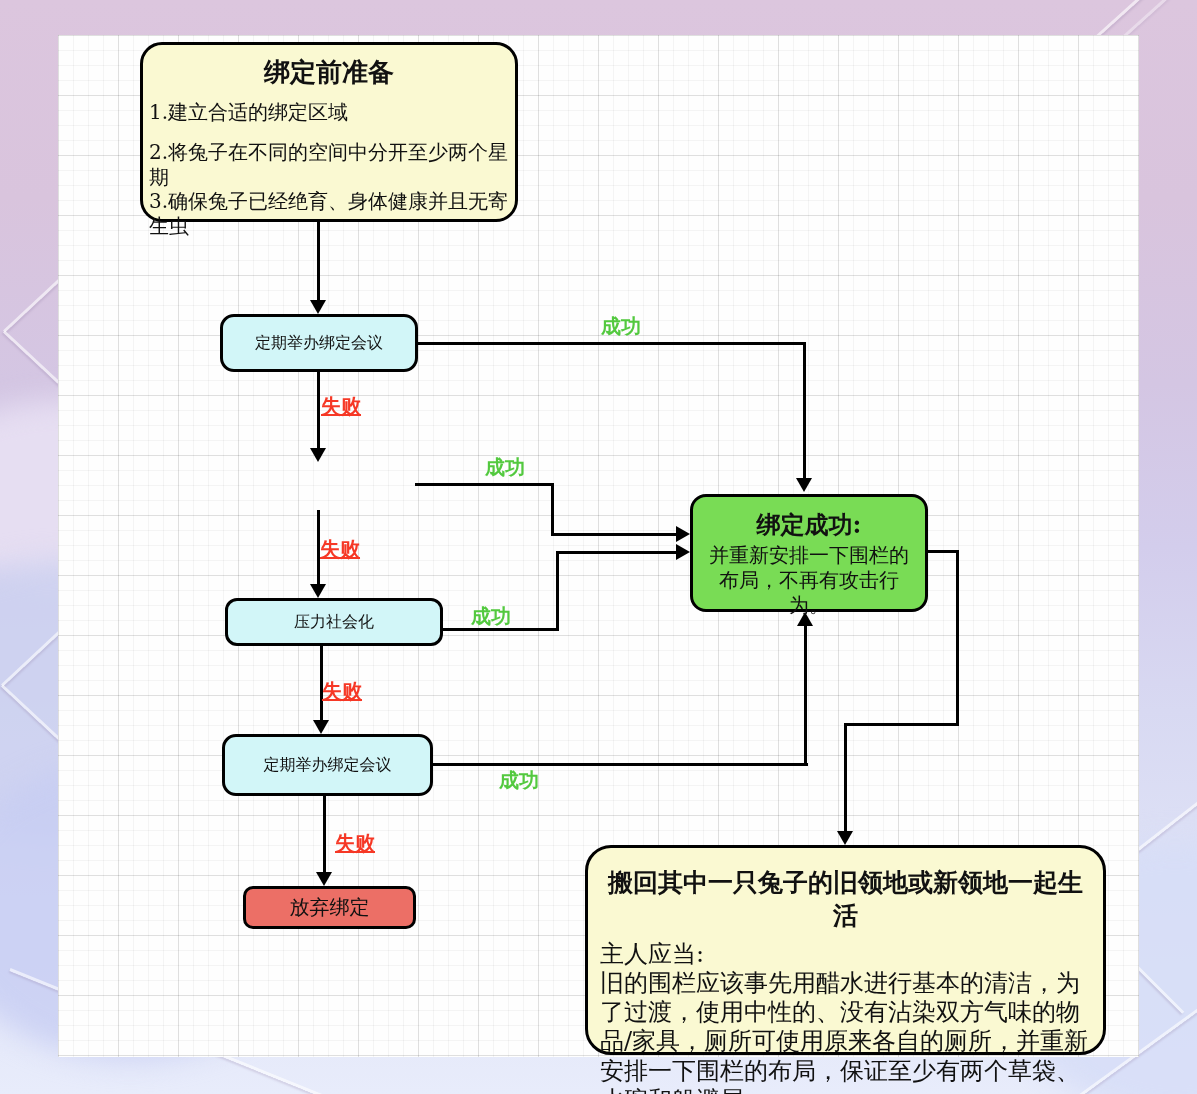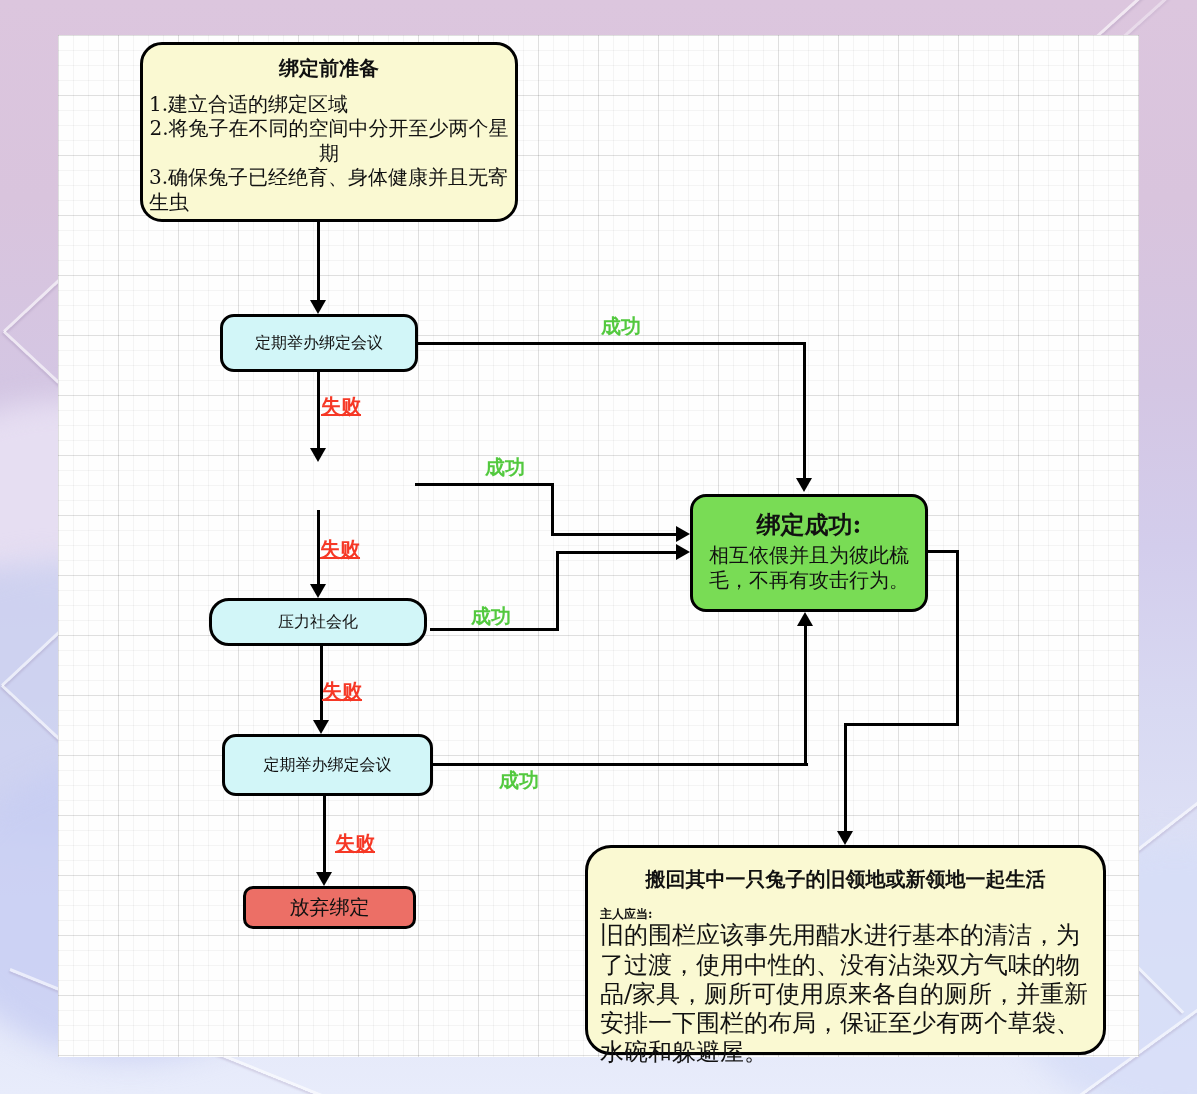--- a/index.html
+++ b/index.html
@@ -20,34 +20,34 @@
       linear-gradient(to right, rgba(0,0,0,0.085) 1px, transparent 1px),
       linear-gradient(to bottom, rgba(0,0,0,0.085) 1px, transparent 1px),
       linear-gradient(to right, rgba(0,0,0,0.04) 1px, transparent 1px),
       linear-gradient(to bottom, rgba(0,0,0,0.04) 1px, transparent 1px);
     background-size:60px 60px,60px 60px,15px 15px,15px 15px;
   }
   
   .node{position:absolute;box-sizing:border-box;border:3px solid #000;color:#111;}
   .node-center{display:flex;align-items:center;justify-content:center;text-align:center;}
   .prep{left:140px;top:42px;width:378px;height:180px;border-radius:22px;background:#faf9d2;padding:6px 6px 0 6px;}
-  .prep .node-title{font-size:20px;font-weight:bold;text-align:center;margin-top:4px;}
+  .prep .node-title{font-size:26px;font-weight:bold;text-align:center;margin-top:4px;}
   .prep .node-body{font-size:20px;line-height:1.22;text-align:left;margin-top:10px;}
   .step{background:#d2f6f8;font-size:16px;}
   .meeting{left:220px;top:314px;width:198px;height:58px;border-radius:14px;}
   .fence{left:221px;top:462px;width:196px;height:48px;border-radius:12px;}
-  .stress{left:209px;top:598px;width:218px;height:48px;border-radius:20px;}
+  .stress{left:225px;top:598px;width:218px;height:48px;border-radius:12px;}
   .anesthesia{left:222px;top:734px;width:211px;height:62px;border-radius:14px;}
   .giveup{left:243px;top:886px;width:173px;height:43px;border-radius:10px;background:#ec6f66;font-size:20px;}
   .success{left:690px;top:494px;width:238px;height:118px;border-radius:16px;background:#79dc55;padding:8px 8px 0 8px;}
   .success .node-title{font-size:24px;font-weight:bold;text-align:center;margin-top:4px;}
   .success .node-body{font-size:20px;line-height:1.25;text-align:center;margin-top:2px;}
   .relocate{left:585px;top:845px;width:521px;height:210px;border-radius:26px;background:#faf9d2;padding:12px 12px 0 12px;}
-  .relocate .node-title{font-size:20px;font-weight:bold;text-align:center;margin-top:6px;}
-  .relocate .node-lead{font-size:12px;line-height:1.2;margin-top:14px;font-weight:bold;}
+  .relocate .node-title{font-size:25px;font-weight:bold;text-align:center;margin-top:6px;}
+  .relocate .node-lead{font-size:24px;line-height:1.2;margin-top:8px;}
   .relocate .node-body{font-size:24px;line-height:1.22;}
   
   .seg{position:absolute;background:#000;}
   .arr{position:absolute;width:0;height:0;}
   .arr.down{border-left:8px solid transparent;border-right:8px solid transparent;border-top:14px solid #000;}
   .arr.up{border-left:8px solid transparent;border-right:8px solid transparent;border-bottom:14px solid #000;}
   .arr.right{border-top:8px solid transparent;border-bottom:8px solid transparent;border-left:14px solid #000;}
   .elabel{position:absolute;font-size:20px;font-weight:bold;line-height:1;}
   .elabel.ok{color:#53c93f;}
   .elabel.bad{color:#f63826;text-decoration:underline;}
@@ -137,21 +137,21 @@
     <div class="seg" style="left:926px;top:550px;width:33px;height:3px;"></div>
     <div class="seg" style="left:956px;top:550px;width:3px;height:176px;"></div>
     <div class="seg" style="left:844px;top:723px;width:115px;height:3px;"></div>
     <div class="seg" style="left:844px;top:723px;width:3px;height:110px;"></div>
     <div class="arr down" style="left:837px;top:831px;"></div>
   </div>
 
   <div class="node prep">
     <div class="node-title">绑定前准备</div>
     <div class="node-body">1.建立合适的绑定区域</div>
-    <div class="node-body" style="margin-top:0;text-align:center;">2.将兔子在不同的空间中分开至少两个星期</div>
+    <div class="node-body" style="margin-top:16px;">2.将兔子在不同的空间中分开至少两个星期</div>
     <div class="node-body" style="margin-top:0;">3.确保兔子已经绝育、身体健康并且无寄生虫</div>
   </div>
 
   <div class="node node-center step meeting">
     <span>定期举办绑定会议</span>
   </div>
 
 
   <div class="node node-center step stress">
     <span>压力社会化</span>
@@ -160,21 +160,21 @@
   <div class="node node-center step anesthesia">
     <span>定期举办绑定会议</span>
   </div>
 
   <div class="node node-center giveup">
     <span>放弃绑定</span>
   </div>
 
   <div class="node success">
     <div class="node-title">绑定成功:</div>
-    <div class="node-body">相互依偎并且为彼此梳毛，不再有攻击行为。</div>
+    <div class="node-body">并重新安排一下围栏的布局，不再有攻击行为。</div>
   </div>
 
   <div class="node relocate">
     <div class="node-title">搬回其中一只兔子的旧领地或新领地一起生活</div>
     <div class="node-lead">主人应当:</div>
     <div class="node-body">旧的围栏应该事先用醋水进行基本的清洁，为了过渡，使用中性的、没有沾染双方气味的物品/家具，厕所可使用原来各自的厕所，并重新安排一下围栏的布局，保证至少有两个草袋、水碗和躲避屋。</div>
   </div>
 
 </div>
 

